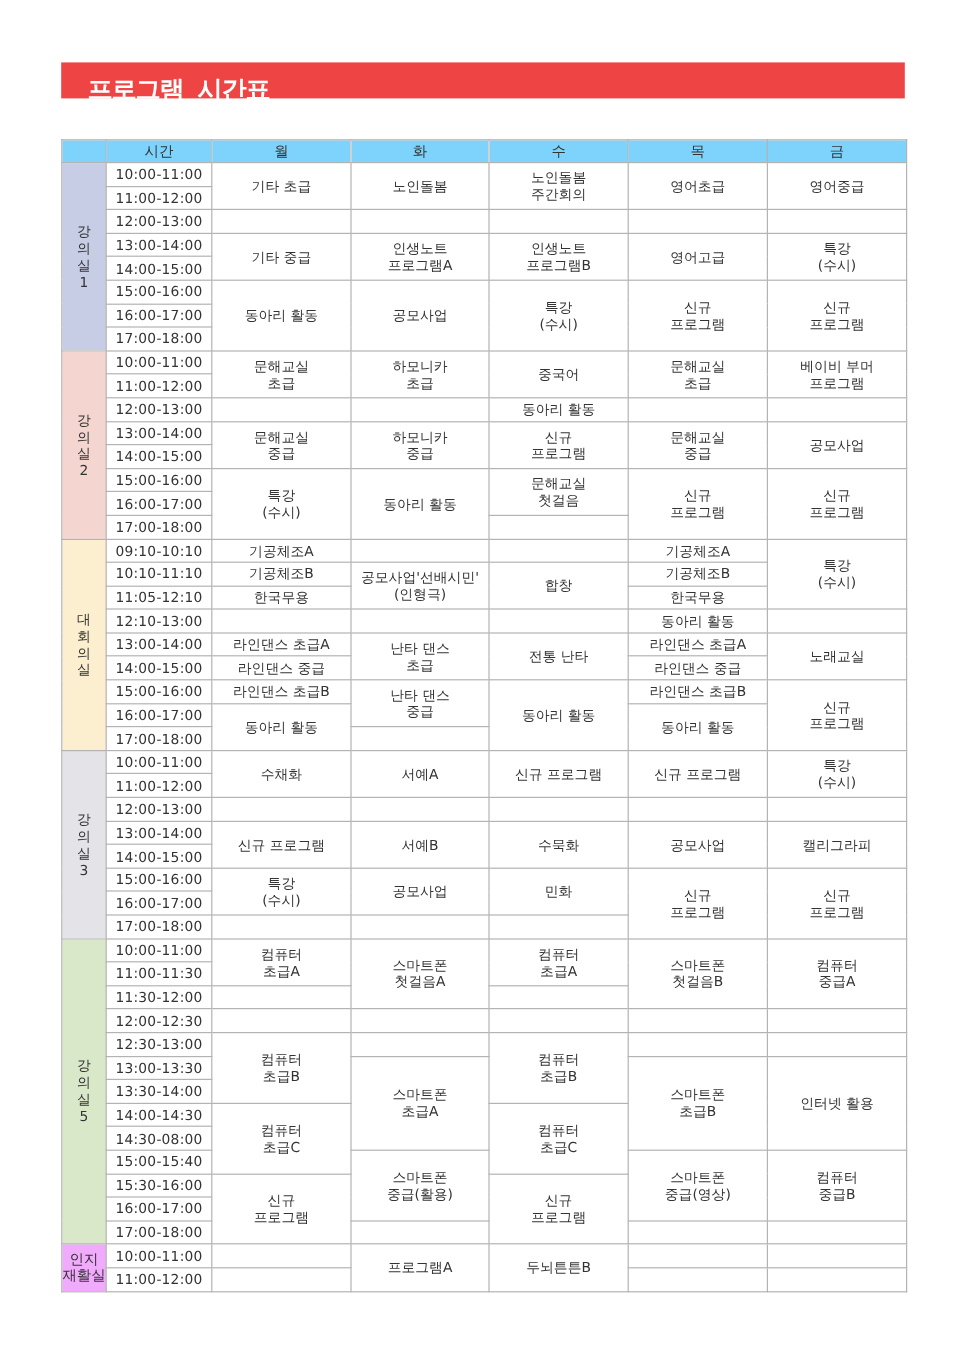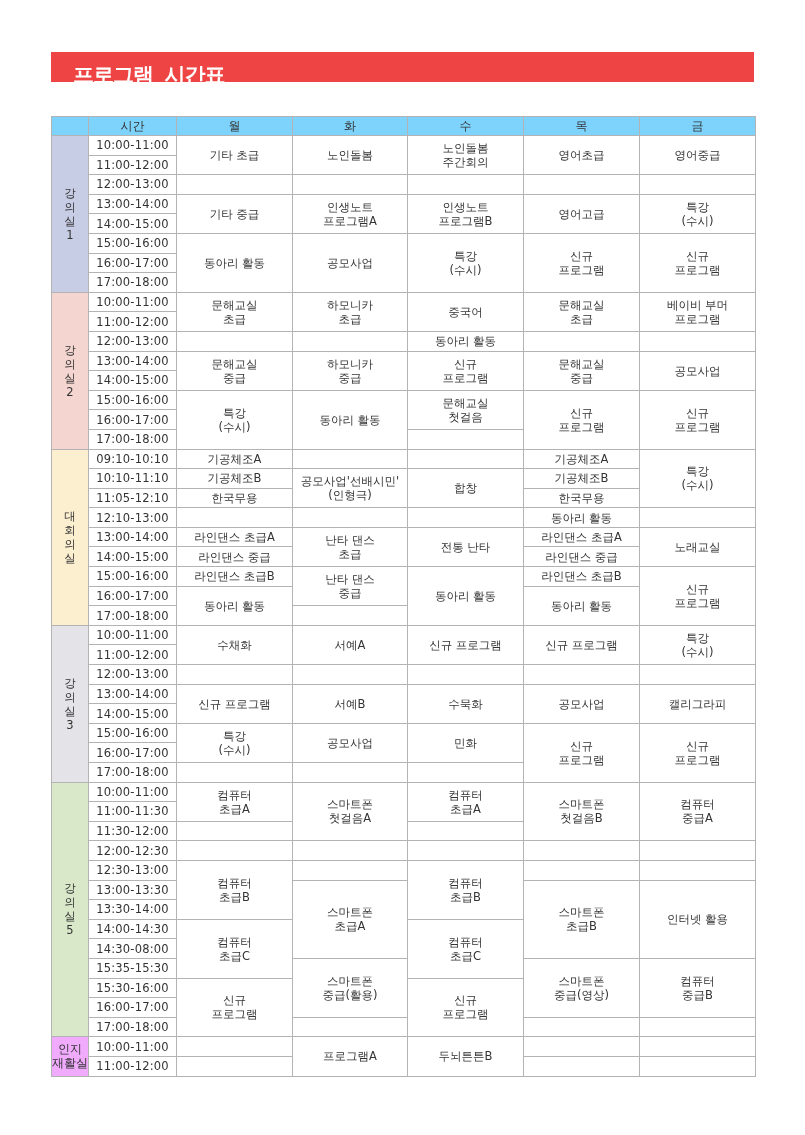--- a/index.html
+++ b/index.html
@@ -346,21 +346,21 @@
         <td class="time">14:00-14:30</td>
         <td rowspan="3" class="cell">컴퓨터
 초급C</td>
         <td rowspan="3" class="cell">컴퓨터
 초급C</td>
       </tr>
       <tr class="r">
         <td class="time">14:30-08:00</td>
       </tr>
       <tr class="r">
-        <td class="time">15:35-15:30</td>
+        <td class="time">15:00-15:40</td>
         <td rowspan="3" class="cell">스마트폰
 중급(활용)</td>
         <td rowspan="3" class="cell">스마트폰
 중급(영상)</td>
         <td rowspan="3" class="cell">컴퓨터
 중급B</td>
       </tr>
       <tr class="r">
         <td class="time">15:30-16:00</td>
         <td rowspan="3" class="cell">신규

